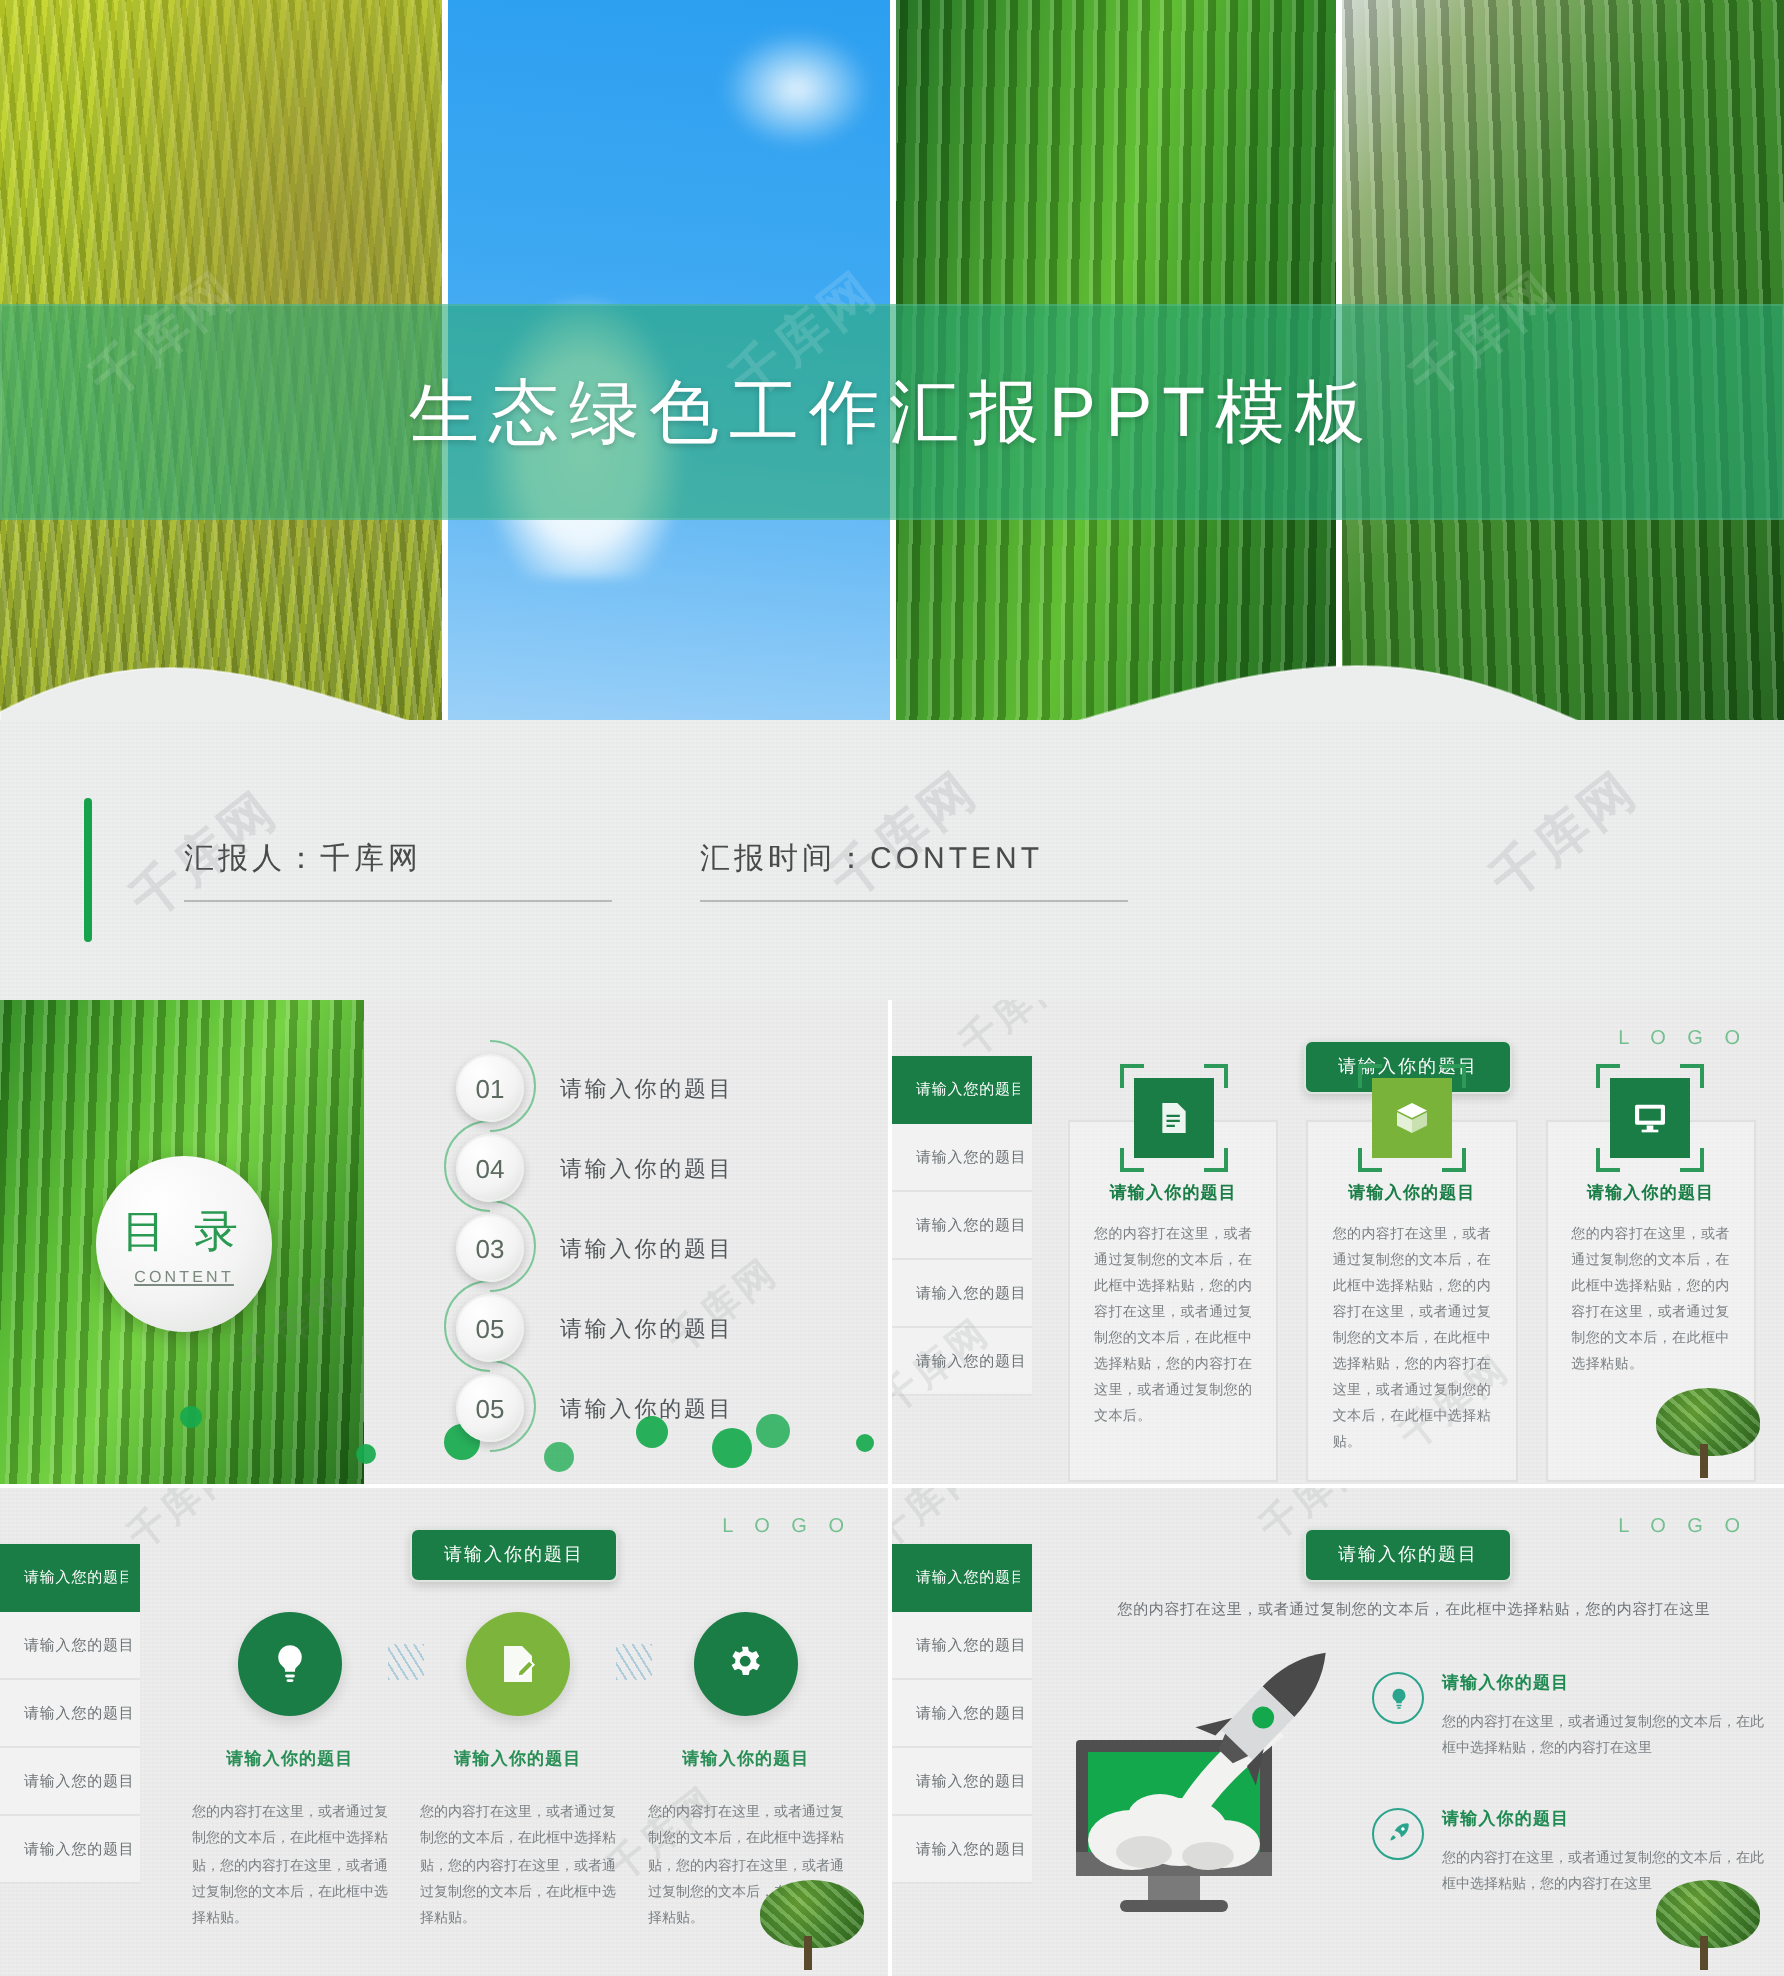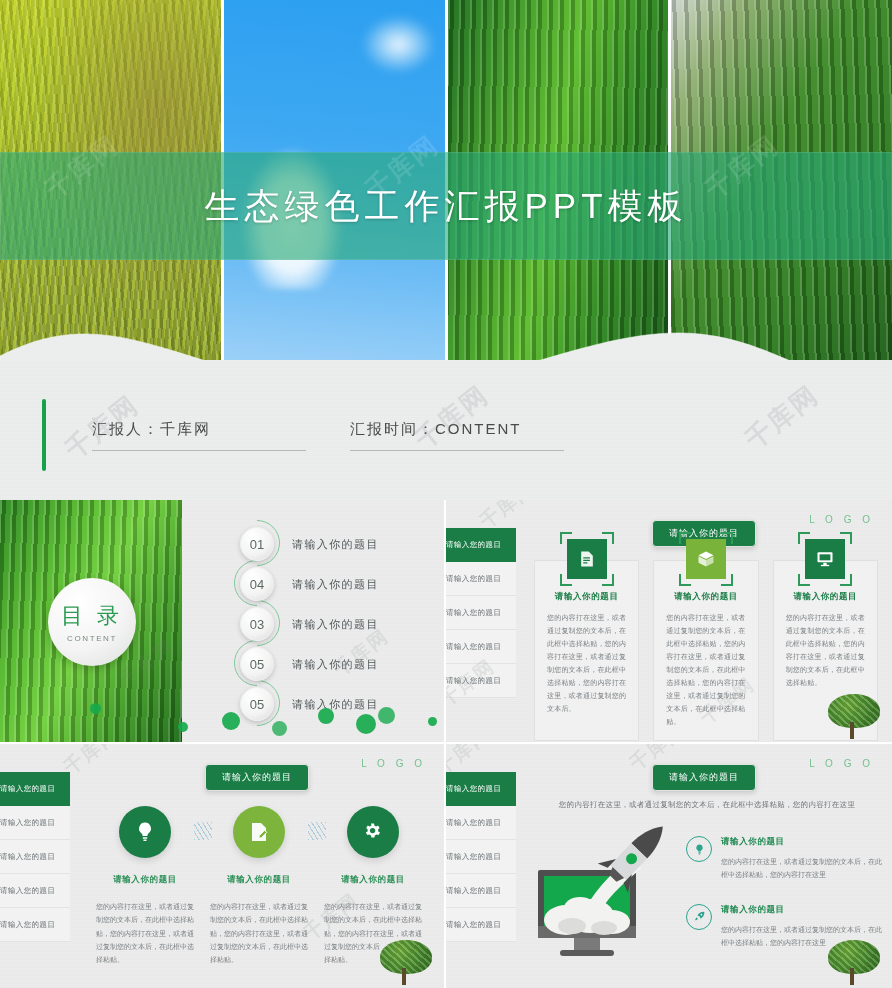--- a/index.html
+++ b/index.html
@@ -96,43 +96,43 @@
       repeating-linear-gradient(92deg, rgba(255,255,255,.20) 0 2px, rgba(0,0,0,.22) 2px 6px, rgba(255,255,255,.05) 6px 11px),
       linear-gradient(115deg,#2c8a1f 0%,#55bb2c 30%,#6fd13a 50%,#3f9c24 75%,#1d6a17 100%);
   }
   .toc-circle {
     position:absolute; left:48px; top:78px; width:88px; height:88px; border-radius:50%;
     background:radial-gradient(circle at 35% 28%, #ffffff 0%, #f3f4f3 55%, #dcdedc 100%);
     display:flex; flex-direction:column; align-items:center; justify-content:center;
     box-shadow:0 3px 10px rgba(0,0,0,.22);
   }
   .toc-cn { font-size:22px; color:#2a9a52; letter-spacing:4px; }
-  .toc-en { font-size:8px; color:#7b8a7f; letter-spacing:1.6px; margin-top:3px; }
-
-  .toc-list { position:absolute; left:240px; top:24px;text-align:center; }
+  .toc-en { font-size:8px; color:#7b8a7f; letter-spacing:1.6px; margin-top:3px;text-decoration:underline; }
+
+  .toc-list { position:absolute; left:228px; top:24px;text-align:center; }
   .toc-item { display:flex; align-items:center; height:40px; margin-bottom:0; position:relative; }
   .toc-num {
     width:34px; height:34px; border-radius:50%;
     background:radial-gradient(circle at 34% 26%, #fff 0%, #f2f3f2 58%, #dadcda 100%);
     display:flex; align-items:center; justify-content:center;
     font-size:13px; color:#5c6a60; box-shadow:0 2px 5px rgba(0,0,0,.18);
     border:1px solid #eef0ee; position:relative; z-index:2;
   }
   .toc-arc { position:absolute; left:-6px; top:-4px; width:46px; height:46px;
     border:1.4px solid #7fc79a; border-radius:50%; z-index:1;
     clip-path:polygon(50% 0,100% 0,100% 100%,50% 100%); }
   .toc-item:nth-child(even) .toc-arc { clip-path:polygon(0 0,50% 0,50% 100%,0 100%); }
   .toc-label { margin-left:18px; font-size:11px; color:#51575a; letter-spacing:1.4px; }
 
   .dots { position:absolute; left:160px; bottom:2px; width:330px; height:42px; }
   .dot { position:absolute; border-radius:50%; background:#17a94d; opacity:.92; }
 
   
   .side-nav { position:absolute; left:0; top:28px; width:70px; }
-  .side-item { height:34px; display:flex; align-items:center; padding-left:0;
+  .side-item { height:34px; display:flex; align-items:center; padding-left:12px;
     font-size:7.5px; color:#6d7276; letter-spacing:.4px; border-bottom:1px solid #e2e3e2; background:#f1f2f1;}
   .side-item.active { background:#1a7d46; color:#fff; position:relative; border-bottom:none; }
   .side-item.active::after {
     content:""; position:absolute; right:-6px; top:50%; transform:translateY(-50%);
     border:6px solid transparent; border-left-color:#1a7d46;
   }
   .slide-body { position:absolute; left:70px; right:0; top:0; bottom:0; }
   .slide-logo { position:absolute; right:18px; top:14px; font-size:10px; color:#74c08f; letter-spacing:4px; }
   .title-badge {
     position:absolute; left:50%; transform:translateX(-50%); top:20px;

